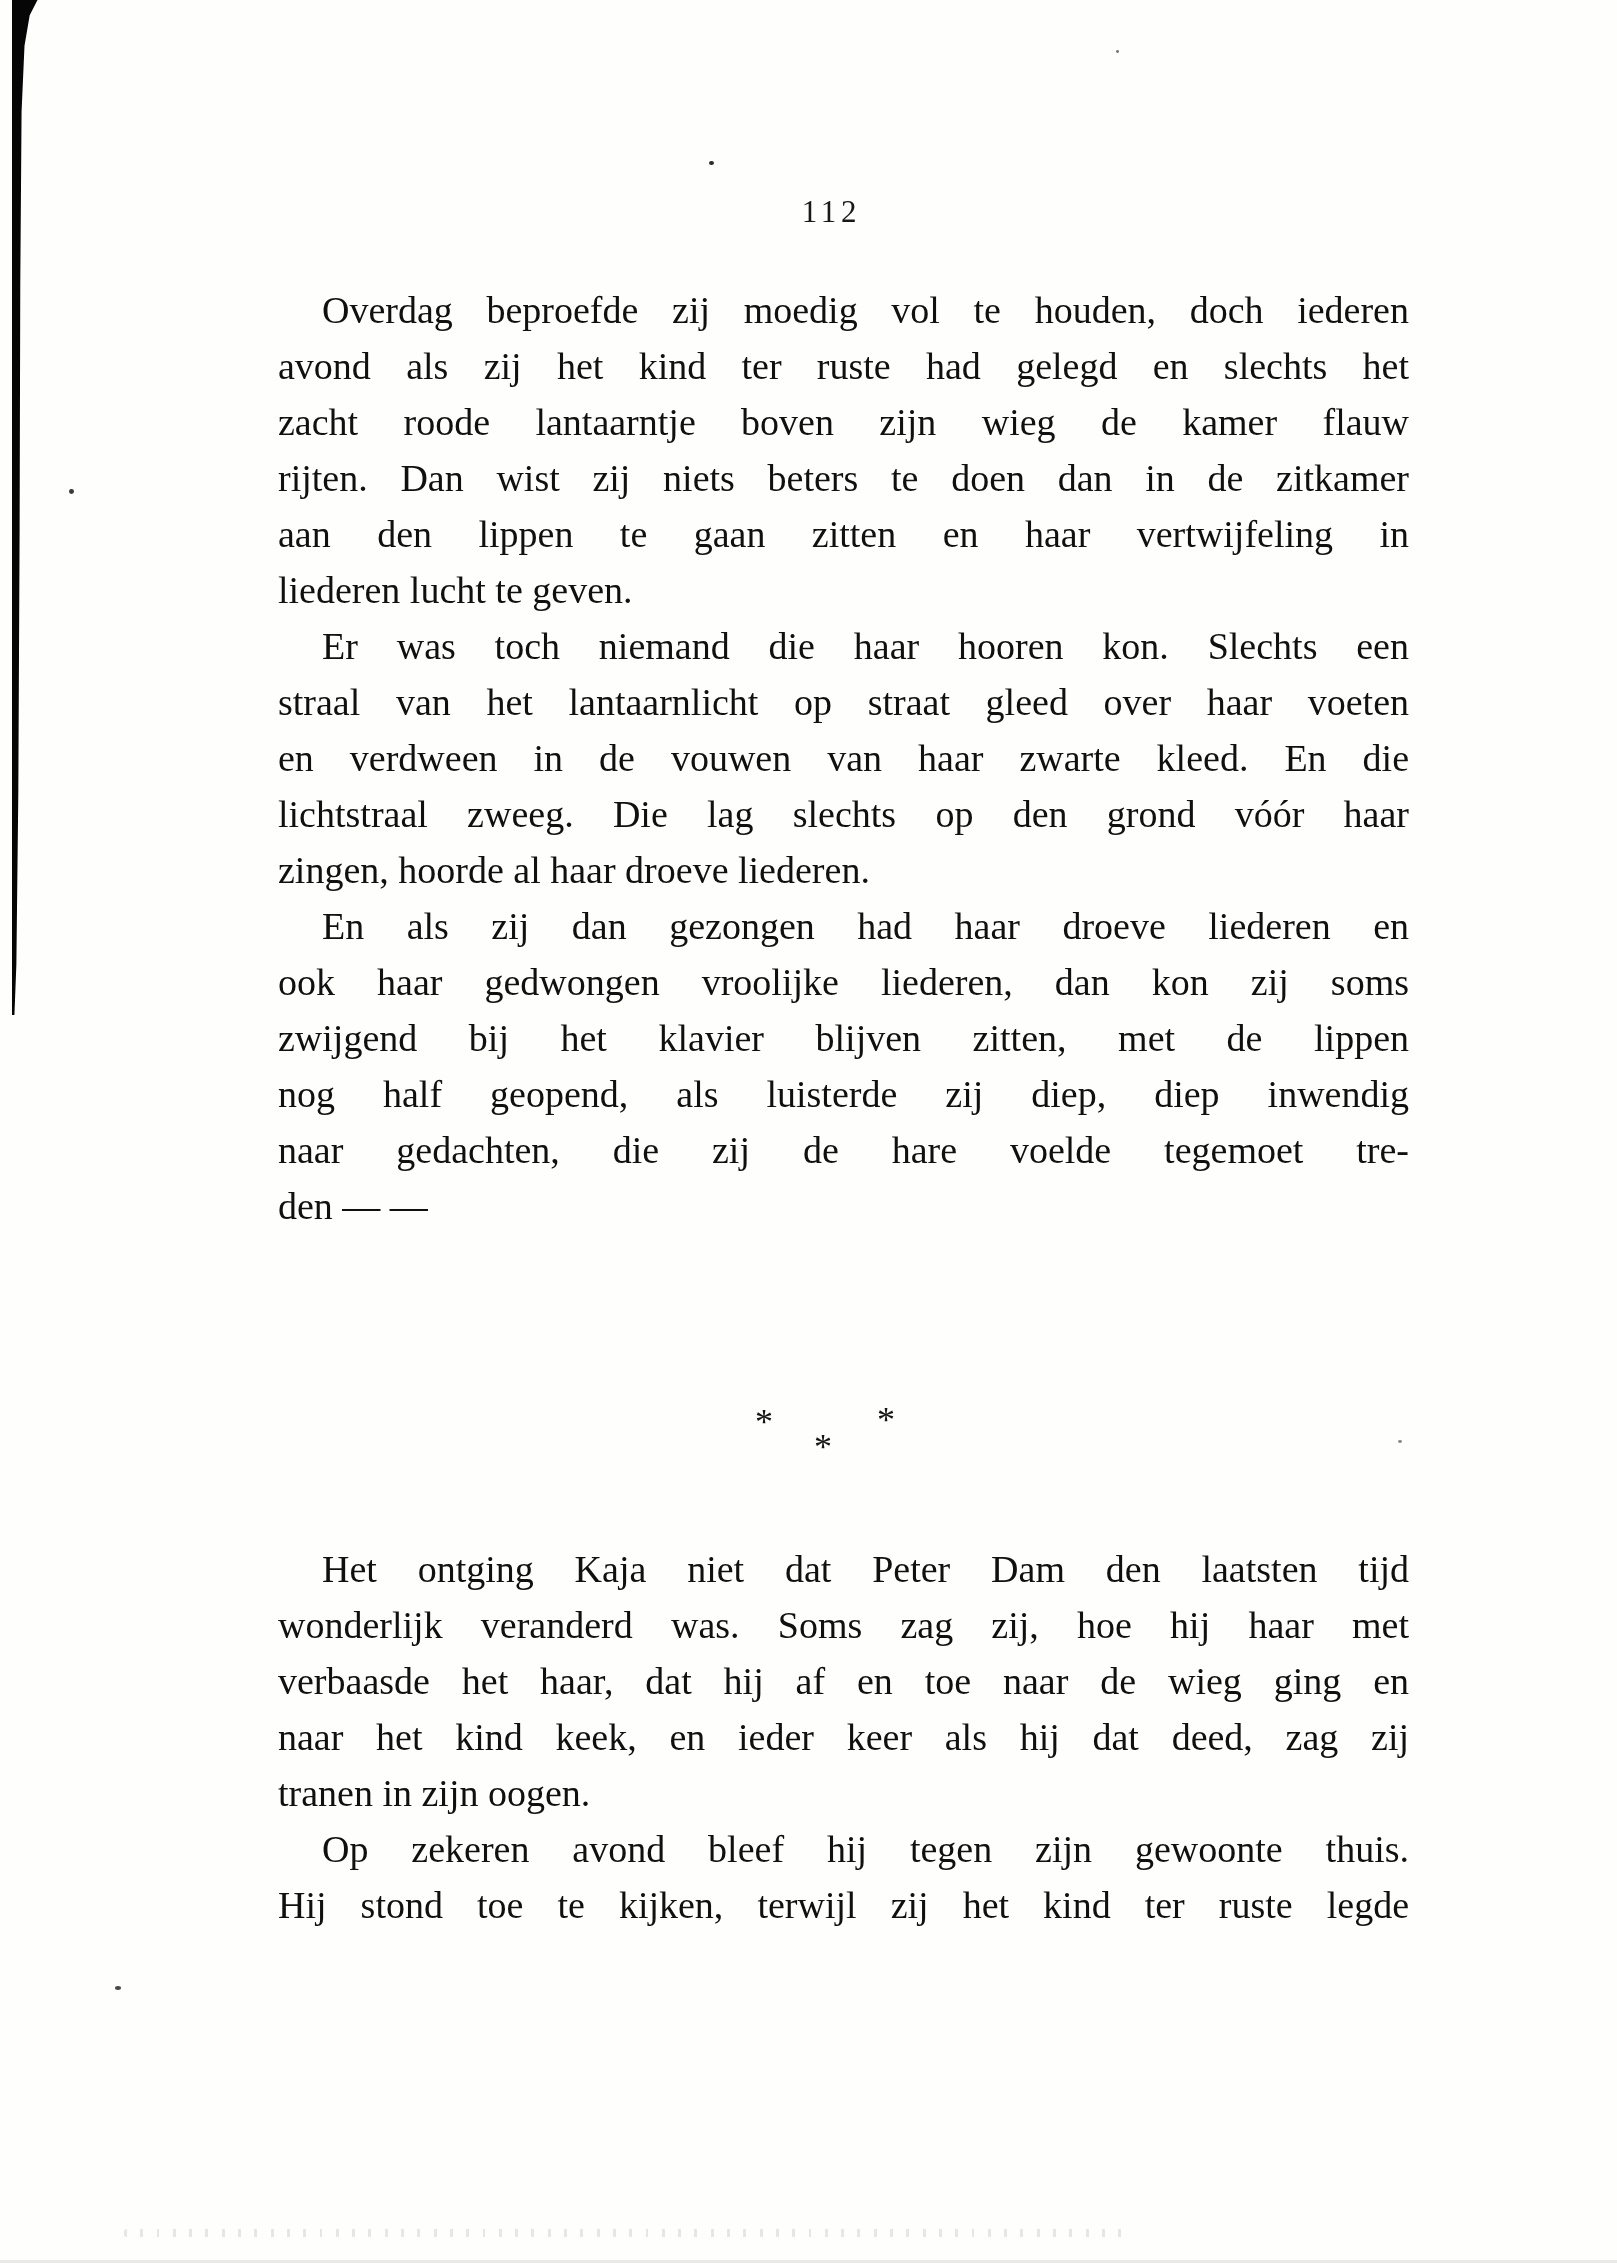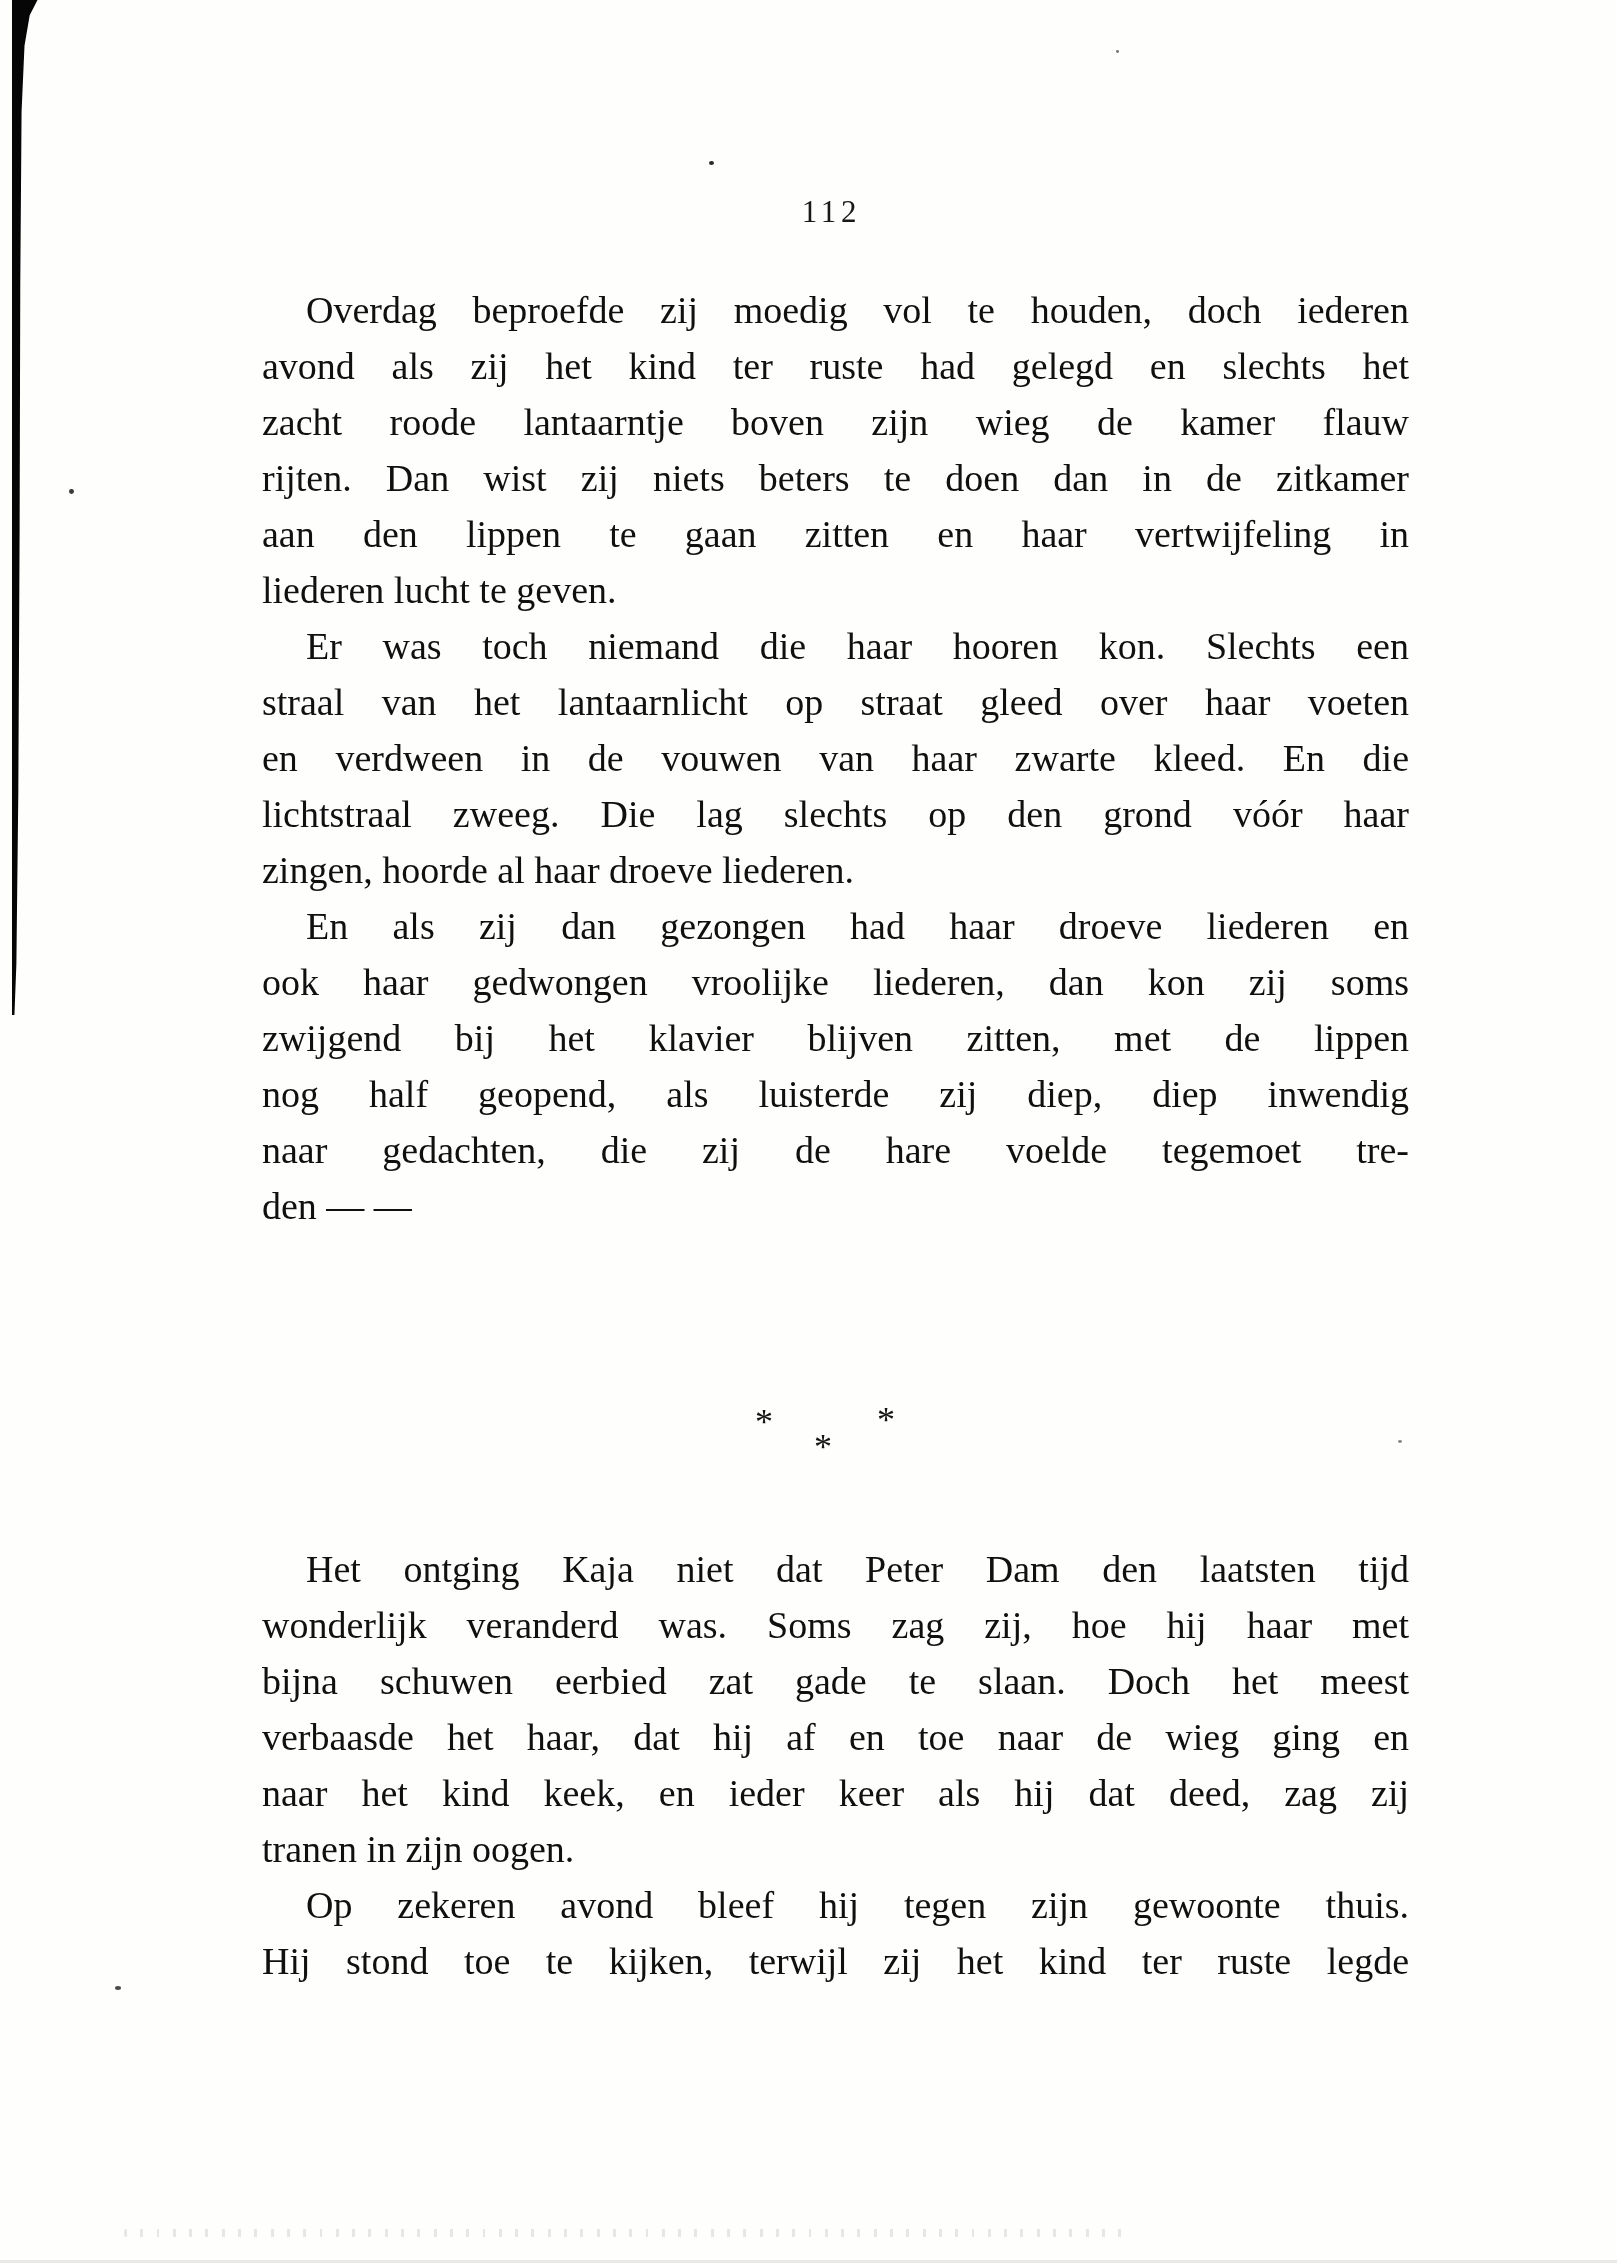--- a/index.html
+++ b/index.html
@@ -38,20 +38,21 @@
     color: #101010;
   }
   .block-a { top: 282px; }
   .block-b { top: 1541px; }
   .line {
     display: block;
     height: 56px; line-height: 56px;
     text-align: justify;
     text-align-last: justify;
     white-space: nowrap;
+    margin-left: 16px;
   }
   .line.indent { text-indent: 44px; }
   .line.last { text-align-last: left; }
   .separator {
     position: absolute; left: 755px; top: 1398px;
     width: 163px; height: 76px;
     font-size: 36px; color: #141414;
   }
   .separator .star { position: absolute; line-height: 36px; }
   .separator .s1 { left: 0;    top: 5.7px; }
@@ -105,21 +106,20 @@
 
   <div class="separator">
     <span class="star s1">*</span>
     <span class="star s2">*</span>
     <span class="star s3">*</span>
   </div>
 
   <div class="text-block block-b">
       <div class="line indent">Het ontging Kaja niet dat Peter Dam den laatsten tijd</div>
       <div class="line">wonderlijk veranderd was. Soms zag zij, hoe hij haar met</div>
-      <div class="line">bijna schuwen eerbied zat gade te slaan. Doch het meest</div>
       <div class="line">verbaasde het haar, dat hij af en toe naar de wieg ging en</div>
       <div class="line">naar het kind keek, en ieder keer als hij dat deed, zag zij</div>
       <div class="line last">tranen in zijn oogen.</div>
       <div class="line indent">Op zekeren avond bleef hij tegen zijn gewoonte thuis.</div>
       <div class="line">Hij stond toe te kijken, terwijl zij het kind ter ruste legde</div>
     </div>
 
   <div class="speck k1"></div>
   <div class="speck k2"></div>
   <div class="speck k3"></div>

